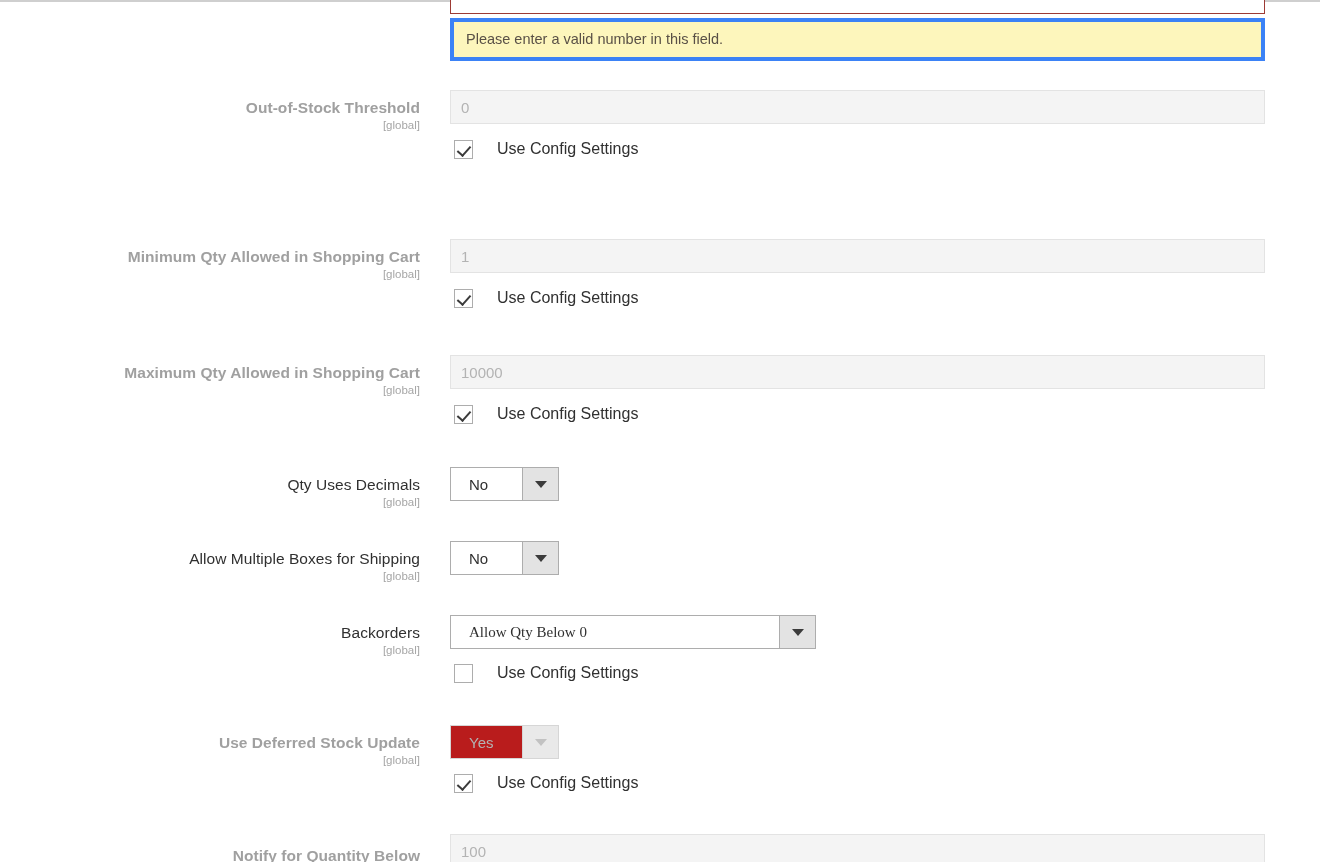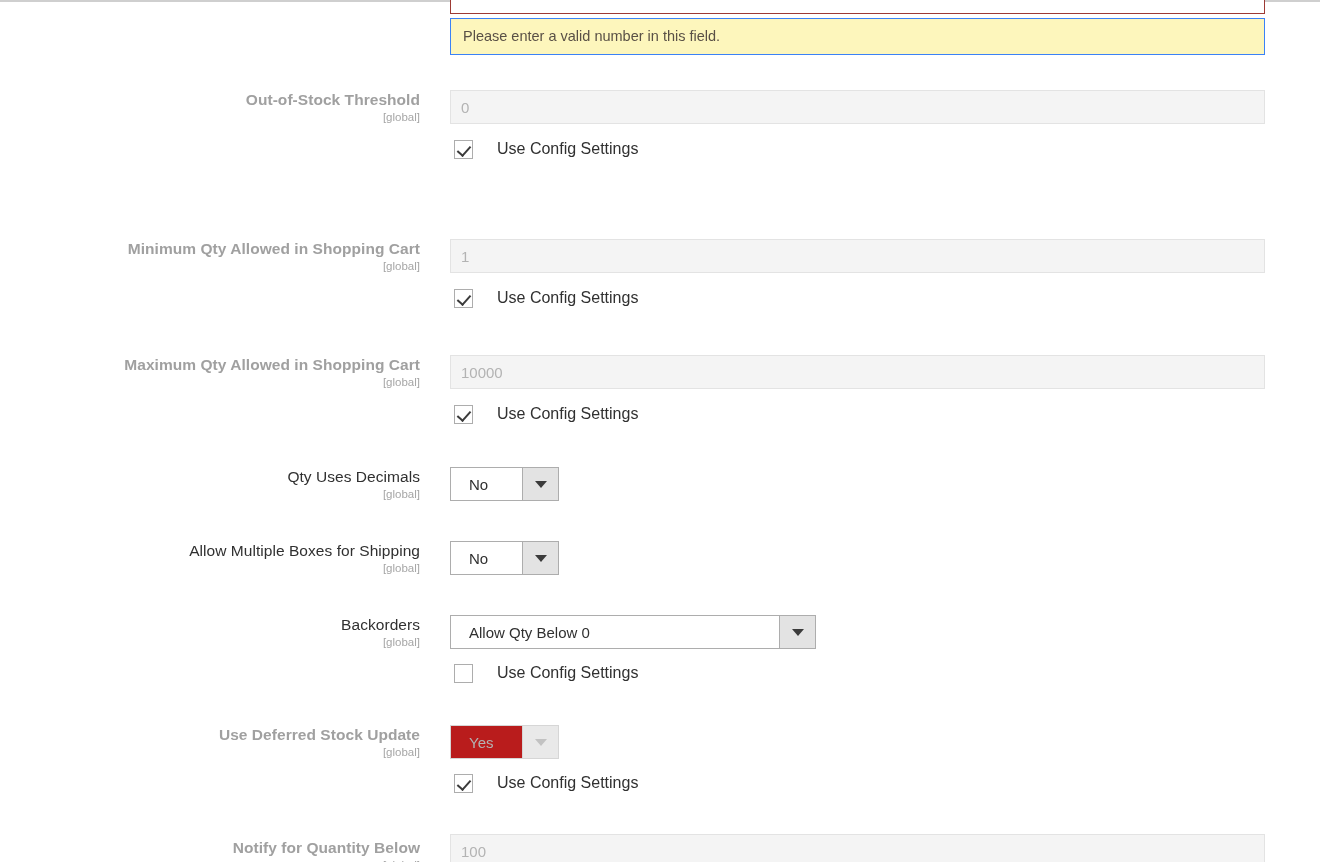--- a/index.html
+++ b/index.html
@@ -29,21 +29,21 @@
   }
 
   
   .row {
     position: absolute;
     left: 0;
     width: 1320px;
   }
   .label-col {
     position: absolute;
-    left: 0; top: 0;
+    left: 0; top: 8px;
     width: 420px;
     text-align: right;
     padding-right: 0;
   }
   .label-text {
     display: block;
     font-size: 15.5px;
     font-weight: normal;
     color: #303030;
     line-height: 19px;
@@ -83,21 +83,21 @@
     background: #ffffff;
     border: 1px solid #9d3a34;
     color: #303030;
   }
 
   
   .validation {
     width: 815px;
     min-height: 37px;
     background: #fdf6bc;
-    border: 1px solid #3b82f6;
+    border: 4px solid #3b82f6;
     color: #595046;
     font-size: 14.5px;
     line-height: 35px;
     padding: 0 12px;
     display: block;
   }
 
   
   .chk-wrap {
     display: flex;
@@ -155,21 +155,21 @@
     flex: 0 0 auto;
   }
   .sel .sel-arrow i {
     display: block;
     width: 0; height: 0;
     border-left: 6px solid transparent;
     border-right: 6px solid transparent;
     border-top: 7px solid #3b3b3b;
   }
   .sel.small .sel-text { width: 63px; }
-  .sel.wide .sel-text { width: 320px; }
+  .sel.wide .sel-text { width: 320px; font-family: Liberation Serif, serif; }
 
   .sel.disabled {
     border-color: #d6d6d6;
     background: #b91c1c;
   }
   .sel.disabled .sel-text { color: #b3b3b3; }
   .sel.disabled .sel-arrow {
     background: #e9e9e9;
     border-left: 1px solid #d6d6d6;
   }

